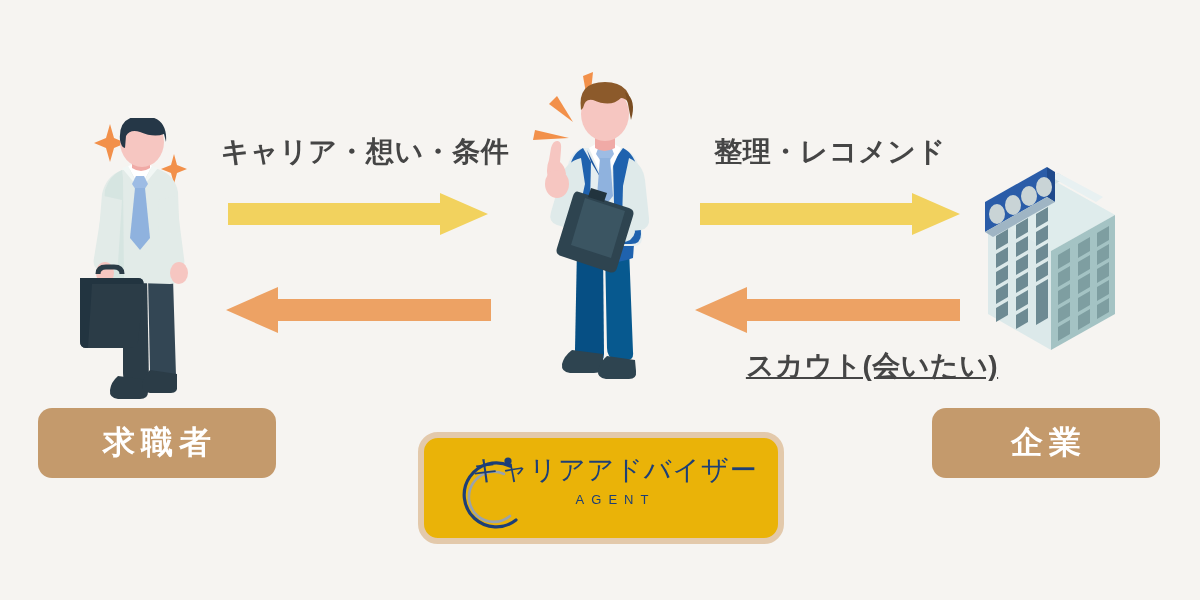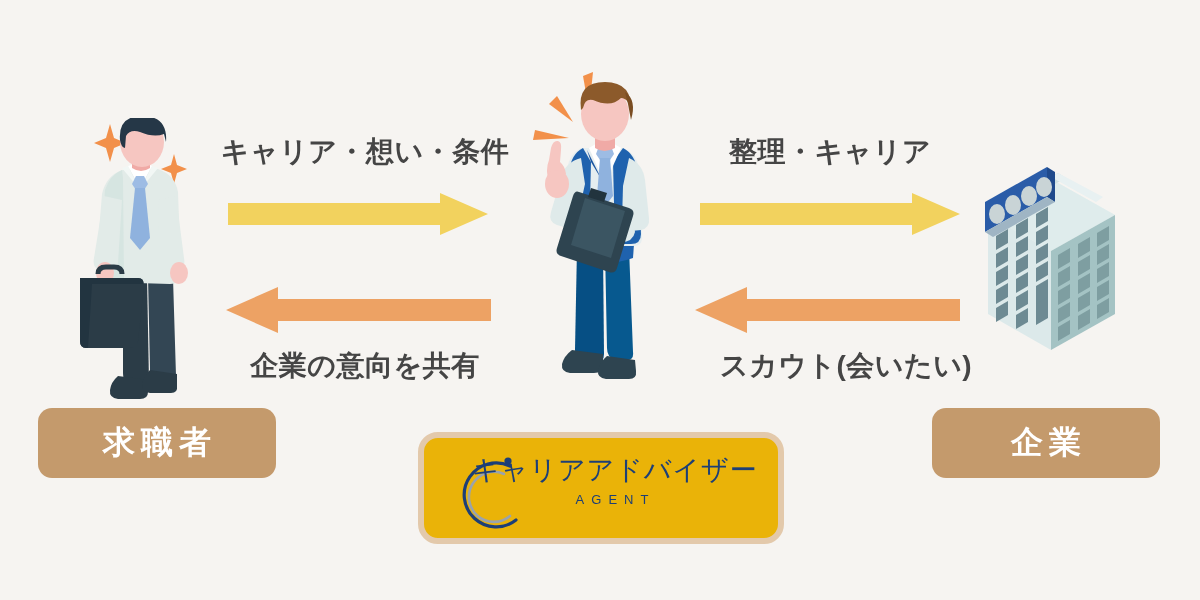--- a/index.html
+++ b/index.html
@@ -149,21 +149,20 @@
       <path d="M0 10 L212 10 L212 0 L260 21 L212 42 L212 32 L0 32 Z" fill="#f2d25e"></path>
     </svg>
   </div>
 
   <div class="arrow-wrap" style="left:226px; top:287px;">
     <svg width="265" height="46" viewBox="0 0 265 46" xmlns="http://www.w3.org/2000/svg">
       <path d="M265 12 L52 12 L52 0 L0 23 L52 46 L52 34 L265 34 Z" fill="#eda264"></path>
     </svg>
   </div>
 
-  <div class="flow-label" style="left:215px; top:352px; width:300px;">企業の意向を共有</div>
 
   <div class="figure" style="left:525px; top:62px;">
     <svg width="160" height="350" viewBox="0 0 160 350" xmlns="http://www.w3.org/2000/svg">
 
       <g>
         <path d="M58 14 L68 10 L64 48 Z" fill="#f2904a"></path>
         <path d="M24 42 L32 34 L48 60 Z" fill="#f2904a"></path>
         <path d="M8 78 L10 68 L44 76 Z" fill="#f2904a"></path>
       </g>
 
@@ -201,35 +200,35 @@
       <path d="M104 96 Q118 102 120 118 L124 156 Q125 166 116 168 L106 169 Q98 169 97 160 L98 124 Z" fill="#dfeaea"></path>
       <path d="M62 160 Q56 168 62 176 L96 180 Q108 180 110 170 L108 158 Z" fill="#dfeaea"></path>
       <ellipse cx="68" cy="172" rx="12" ry="11" fill="#f6c6c1"></ellipse>
 
       <path d="M54 130 L104 146 Q110 148 108 154 L92 206 Q90 212 84 210 L36 194 Q30 192 32 186 L48 134 Q50 128 54 130 Z" fill="#2e4450"></path>
       <path d="M60 136 L100 149 L86 196 L46 183 Z" fill="#3b5562"></path>
       <path d="M66 126 L82 131 L79 140 L63 135 Z" fill="#22343e"></path>
     </svg>
   </div>
 
-  <div class="flow-label" style="left:690px; top:138px; width:280px;">整理・キャリア</div>
+  <div class="flow-label" style="left:690px; top:138px; width:280px;">整理・レコメンド</div>
 
   <div class="arrow-wrap" style="left:700px; top:193px;">
     <svg width="260" height="42" viewBox="0 0 260 42" xmlns="http://www.w3.org/2000/svg">
       <path d="M0 10 L212 10 L212 0 L260 21 L212 42 L212 32 L0 32 Z" fill="#f2d25e"></path>
     </svg>
   </div>
 
   <div class="arrow-wrap" style="left:695px; top:287px;">
     <svg width="265" height="46" viewBox="0 0 265 46" xmlns="http://www.w3.org/2000/svg">
       <path d="M265 12 L52 12 L52 0 L0 23 L52 46 L52 34 L265 34 Z" fill="#eda264"></path>
     </svg>
   </div>
 
-  <div class="flow-label" style="left:696px; top:352px; width:300px;">スカウト(会いたい)</div>
+  <div class="flow-label" style="left:722px; top:352px; width:300px;text-decoration:underline;">スカウト(会いたい)</div>
 
   <div class="figure" style="left:963px; top:145px;">
     <svg width="175" height="215" viewBox="0 0 175 215" xmlns="http://www.w3.org/2000/svg">
 
       <path d="M25 70 L88 34 L152 70 L88 106 Z" fill="#e8f1f2"></path>
       <path d="M25 70 L88 34 L152 70 L88 106 Z" fill="#dfecec"></path>
 
       <path d="M25 70 L88 106 L88 205 L25 169 Z" fill="#dce9ea"></path>
 
       <path d="M152 70 L88 106 L88 205 L152 169 Z" fill="#a4c3c4"></path>

